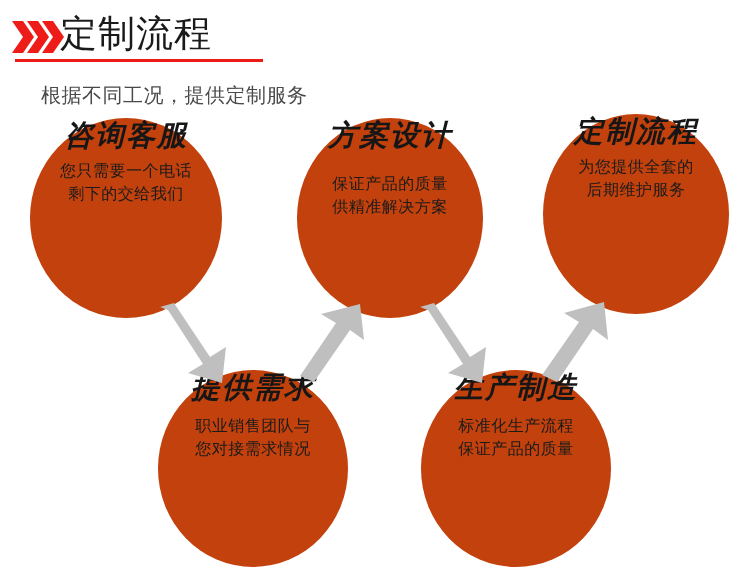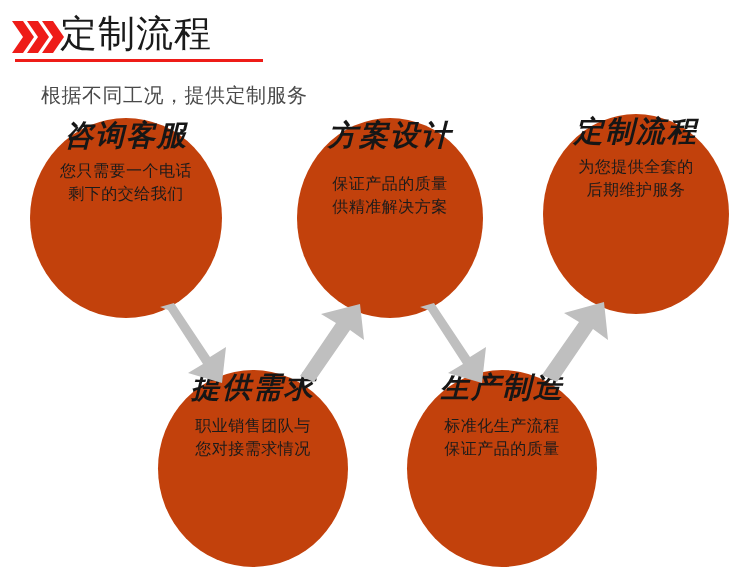--- a/index.html
+++ b/index.html
@@ -92,21 +92,21 @@
     letter-spacing: 0.5px;
     font-family: Liberation Mono, monospace;
     white-space: nowrap;
   }
 
   
   .node-1 { left: 30px;  top: 118px; width: 192px; height: 200px; }
   .node-2 { left: 297px; top: 118px; width: 186px; height: 200px; gap: 13px; }
   .node-3 { left: 543px; top: 114px; width: 186px; height: 200px; }
   .node-4 { left: 158px; top: 370px; width: 190px; height: 197px; }
-  .node-5 { left: 407px; top: 370px; width: 190px; height: 197px; }
+  .node-5 { left: 421px; top: 370px; width: 190px; height: 197px; }
 
   .node-4 .node-desc, .node-5 .node-desc { margin-top: 12px; }
 
   
   .arrow {
     position: absolute;
   }
   .arrow svg { display: block; }
 
   .arrow-1 { left: 152px; top: 303px; }

